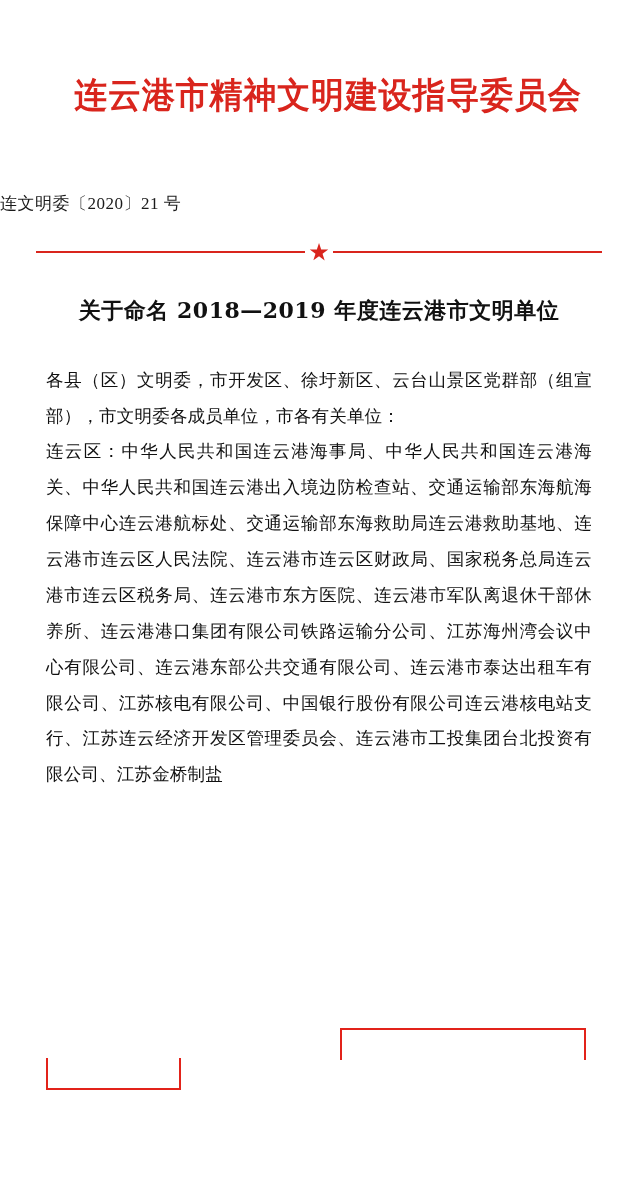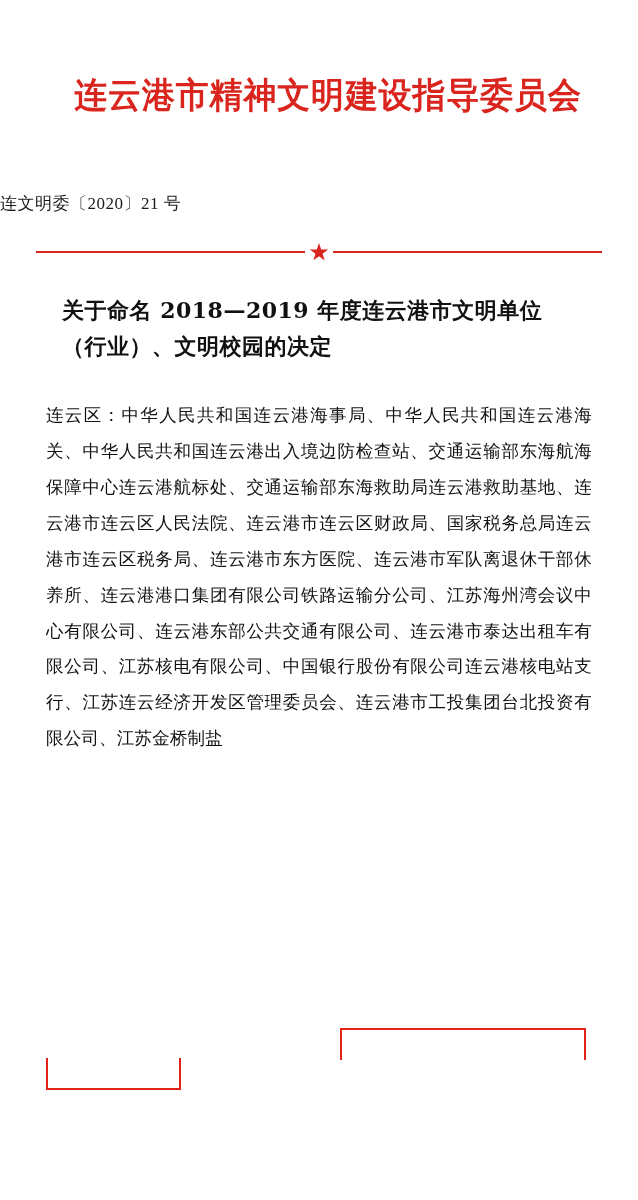--- a/index.html
+++ b/index.html
@@ -75,20 +75,21 @@
     background: #ffffff;
     color: #d9251d;
     font-size: 21px;
     line-height: 28px;
     text-align: center;
   }
 
   
   .doc-title {
     margin: 30px 62px 0 62px;
+    text-align: center;
     font-family: "DejaVu Serif", "Liberation Serif", serif;
     font-weight: bold;
     font-size: 22px;
     line-height: 1.62;
     color: #111111;
     letter-spacing: 0.5px;
   }
 
   
   .body {
@@ -145,23 +146,23 @@
 
   <div class="docnum">连文明委〔2020〕21 号</div>
 
   <div class="separator">
     <div class="rule"></div>
     <div class="star">★</div>
   </div>
 
   <div class="doc-title">
     <div>关于命名 2018—2019 年度连云港市文明单位</div>
-    <div>（行业）、文明校园的决定</div>
   </div>
 
   <div class="body hl-wrap">
+    <p>各县（区）文明委，市开发区、徐圩新区、云台山景区党群部（组宣部），市文明委各成员单位，市各有关单位：</p>
     <p>连云区：中华人民共和国连云港海事局、中华人民共和国连云港海关、中华人民共和国连云港出入境边防检查站、交通运输部东海航海保障中心连云港航标处、交通运输部东海救助局连云港救助基地、连云港市连云区人民法院、连云港市连云区财政局、国家税务总局连云港市连云区税务局、连云港市东方医院、连云港市军队离退休干部休养所、连云港港口集团有限公司铁路运输分公司、江苏海州湾会议中心有限公司、连云港东部公共交通有限公司、连云港市泰达出租车有限公司、江苏核电有限公司、中国银行股份有限公司连云港核电站支行、江苏连云经济开发区管理委员会、连云港市工投集团台北投资有限公司、江苏金桥制盐</p>
   </div>
 
   <div class="hl-box-1"></div>
   <div class="hl-box-2"></div>
 
 </div>
 
 </body></html>

